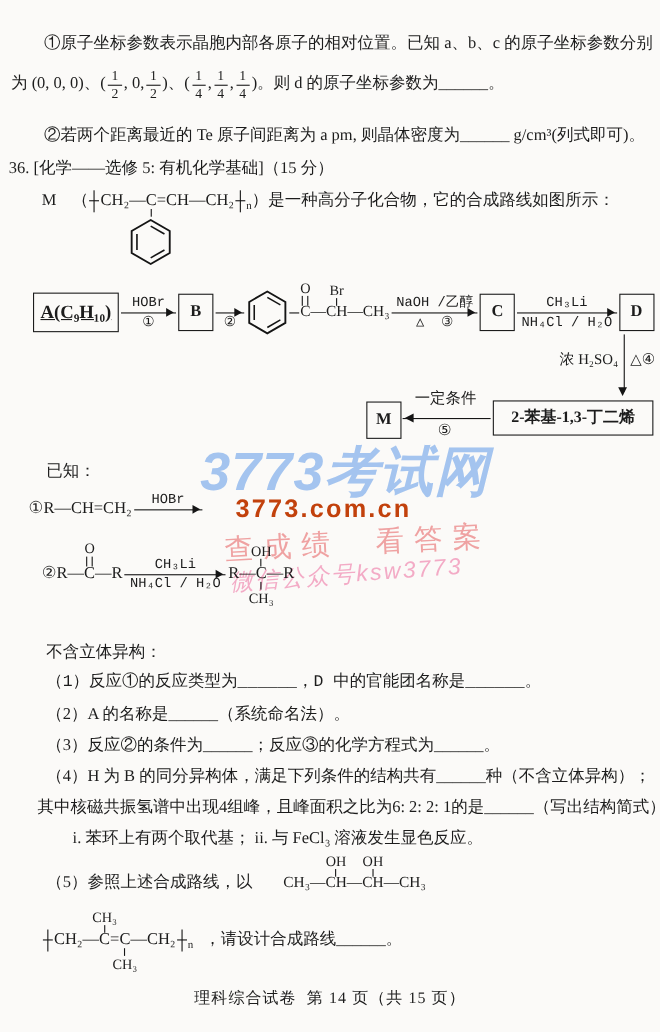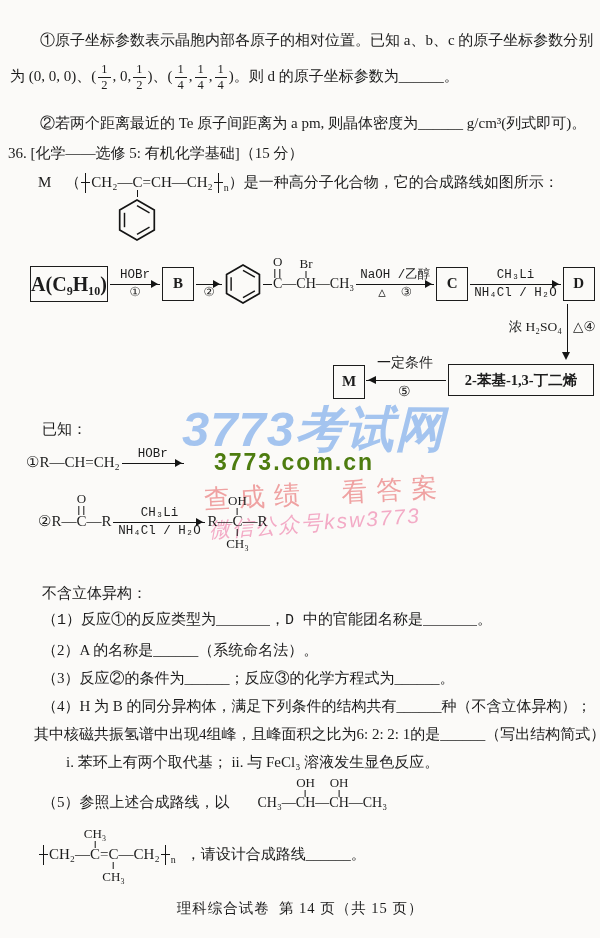--- a/index.html
+++ b/index.html
@@ -7,21 +7,21 @@
     width:600px;height:938px;position:relative;overflow:hidden;
     background:#fbfaf8;color:#1c1c1c;
     font-family:"Liberation Serif","DejaVu Serif",serif;
     font-size:15px;line-height:1.3;
   }
   .abs{position:absolute;white-space:nowrap;}
   .flexrow{display:flex;align-items:center;}
   
   .wm{position:absolute;white-space:pre;font-family:"Liberation Sans","DejaVu Sans",sans-serif;pointer-events:none;}
   #wm-blue{left:182px;top:398px;font-size:49px;font-weight:bold;font-style:italic;color:#a4c4ef;letter-spacing:1px;}
-  #wm-blue-sub{left:214px;top:448px;font-size:23px;font-weight:bold;color:#4d7c0f;letter-spacing:2px;}
+  #wm-blue-sub{left:214px;top:448px;font-size:23px;font-weight:bold;color:#c2410c;letter-spacing:2px;}
   #wm-red{left:204px;top:477px;font-size:26px;color:#efa2a2;letter-spacing:9px;transform:rotate(-3deg);}
   #wm-pink{left:209px;top:509px;font-size:21px;color:#f3abc6;letter-spacing:2px;transform:rotate(-4deg);font-style:italic;}
   
   .frac{display:inline-flex;flex-direction:column;align-items:center;font-size:12.5px;line-height:1.15;vertical-align:middle;margin:0 2px;}
   .frac .fn{border-bottom:1.2px solid #1c1c1c;padding:0 3px;}
   
   .condarrow{display:inline-flex;flex-direction:column;align-items:center;font-size:12.5px;line-height:1;margin:0 2px;vertical-align:middle;font-family:Liberation Mono, monospace;}
   .ca-top{height:16px;display:flex;align-items:flex-end;padding:0 4px 2px;white-space:pre;}
   .ca-bot{height:16px;display:flex;align-items:flex-start;padding:2px 4px 0;white-space:pre;}
   .ca-shaft{align-self:stretch;position:relative;border-top:1.5px solid #151515;height:0;}
@@ -112,21 +112,21 @@
   <span>=CH—CH₂</span>
   <span class="pb"></span>
   <sub class="pn">n</sub>
   <span>）</span>
   <span>是一种高分子化合物，它的合成路线如图所示：</span>
 </div>
 
 <div class="abs" style="left:0;top:250px;width:600px;height:152px;">
 
   <div class="flexrow" style="position:absolute;left:30px;top:14px;height:40px;">
-    <span class="box" style="position:static;width:76px;height:34px;font-size:20px;">A(C₉H₁₀)</span>
+    <span class="box" style="position:static;width:76px;height:34px;font-size:17px;text-decoration:underline;">A(C₉H₁₀)</span>
     <span class="condarrow" style="min-width:50px;">
       <span class="ca-top">HOBr</span>
       <span class="ca-shaft"></span>
       <span class="ca-bot">①</span>
     </span>
     <span class="box" style="position:static;width:30px;height:32px;">B</span>
     <span class="condarrow" style="min-width:26px;">
       <span class="ca-top"></span>
       <span class="ca-shaft"></span>
       <span class="ca-bot">②</span>

